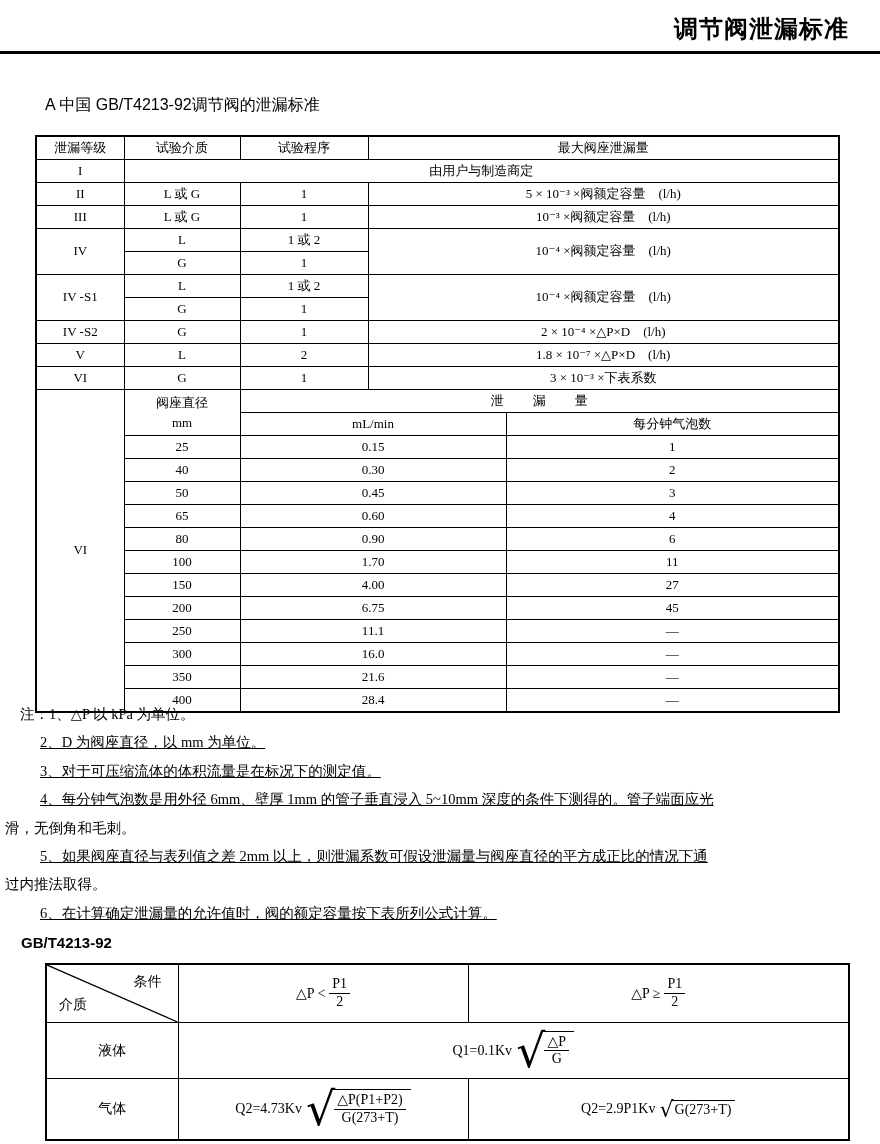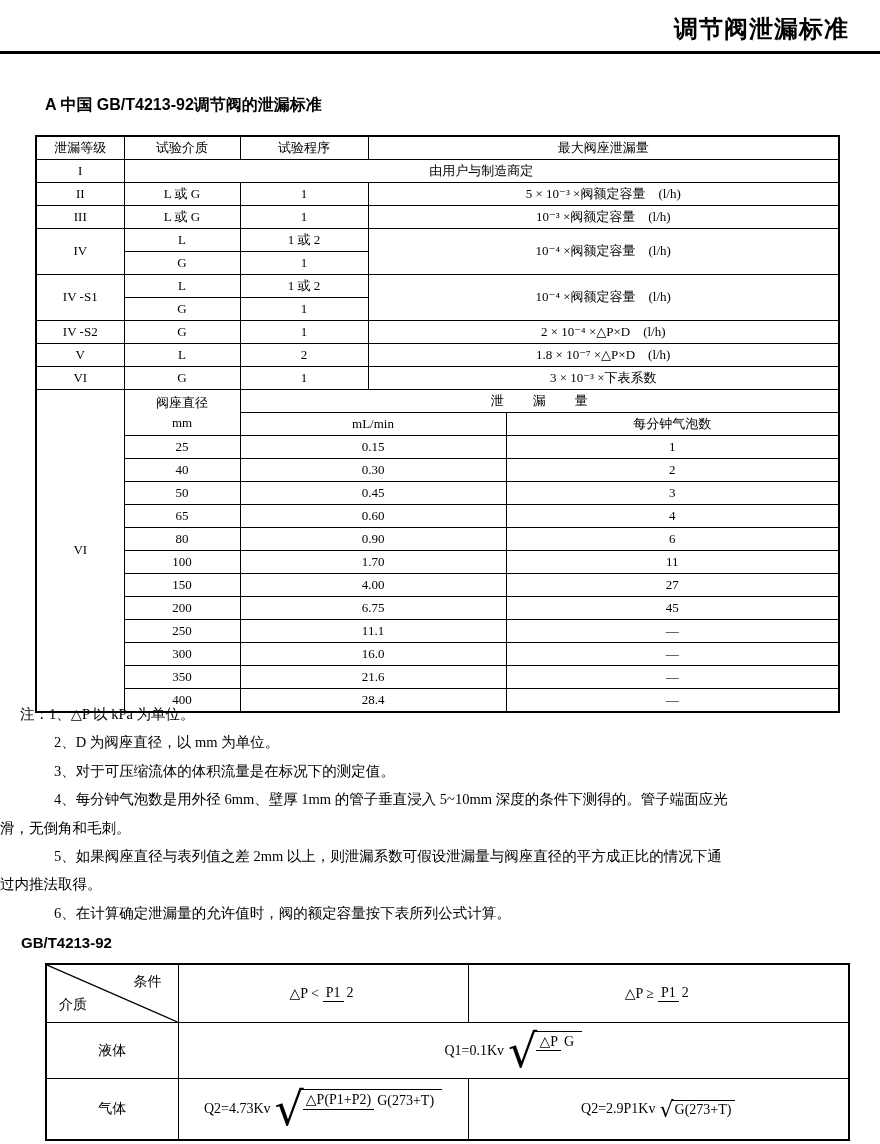--- a/index.html
+++ b/index.html
@@ -5,52 +5,52 @@
   html,body{margin:0;padding:0;background:#fff;}
   body{width:880px;height:1144px;position:relative;color:#000;
        font-family:"Liberation Serif","DejaVu Serif",serif;}
   .abs{position:absolute;}
 
   
   .doc-title{top:13px;right:31px;font-family:"Liberation Sans","DejaVu Sans",sans-serif;
              font-weight:bold;font-size:24px;letter-spacing:1px;}
   .top-rule{top:51px;left:0;width:880px;height:3px;background:#000;}
   .section-title{top:95px;left:45px;font-family:"Liberation Sans","DejaVu Sans",sans-serif;
-                 font-weight:bold;font-size:16px;}
+                 font-weight:normal;font-size:16px;}
 
   
   table.main{top:135px;left:35px;width:803px;border-collapse:collapse;table-layout:fixed;
              border:2px solid #000;}
   table.main td{border:1px solid #000;text-align:center;vertical-align:middle;
                 font-size:13px;height:22px;padding:0 2px;line-height:1.15;overflow:hidden;}
   td.dia-cell div{line-height:20px;}
   td.leak-span{letter-spacing:8px;text-indent:8px;}
 
   
   .notes{top:700px;left:0;width:778px;font-size:14.5px;}
   .notes .line{height:28.4px;line-height:28.4px;}
   .l-first{padding-left:20px;}
-  .l-num{padding-left:54px;}
-  .l-wrap{}
+  .l-num{padding-left:40px;text-decoration:underline;}
+  .l-wrap{padding-left:5px;}
   .gb-label{padding-left:21px;margin-top:3px;height:26px;line-height:26px;
             font-family:"Liberation Sans","DejaVu Sans",sans-serif;font-weight:bold;font-size:15px;}
 
   
   table.ftable{top:963px;left:45px;width:803px;border-collapse:collapse;table-layout:fixed;
                border:2px solid #000;}
   table.ftable td{border:1px solid #000;text-align:center;vertical-align:middle;
                   font-size:14px;padding:0;}
   tr.fr1 td{height:57px;} tr.fr2 td{height:55px;} tr.fr3 td{height:60px;}
   td.diag{position:relative;}
   td.diag svg{position:absolute;left:0;top:0;width:100%;height:100%;}
   .diag-top{position:absolute;top:8px;right:16px;}
   .diag-bottom{position:absolute;bottom:8px;left:12px;}
 
   .formula{display:inline-flex;align-items:center;justify-content:center;gap:4px;}
-  .frac{display:inline-flex;flex-direction:row;align-items:center;line-height:1.2;}
+  .frac{display:inline-flex;flex-direction:column;align-items:center;line-height:1.2;}
   .fr-top{border-bottom:1px solid #000;padding:0 3px;}
   .fr-bot{padding:0 3px;}
   .sqrt{display:inline-flex;align-items:flex-start;}
   .sqrt .sign{font-family:"DejaVu Sans",sans-serif;}
   .sqrt.tall .sign{font-size:46px;line-height:40px;margin-right:-4px;}
   .sqrt.tall .rad-body{border-top:1.5px solid #000;padding:2px 5px 0 3px;}
   .sqrt.short .sign{font-size:22px;line-height:19px;margin-right:-2px;}
   .sqrt.short .rad-body{border-top:1.2px solid #000;padding:1px 4px 0 3px;}
 </style>
 </head>

